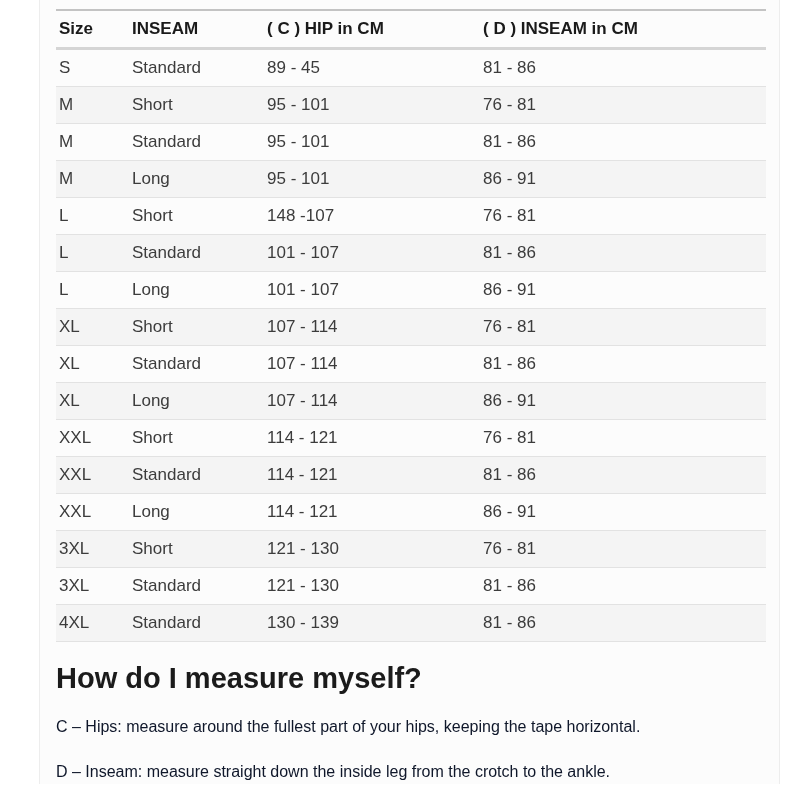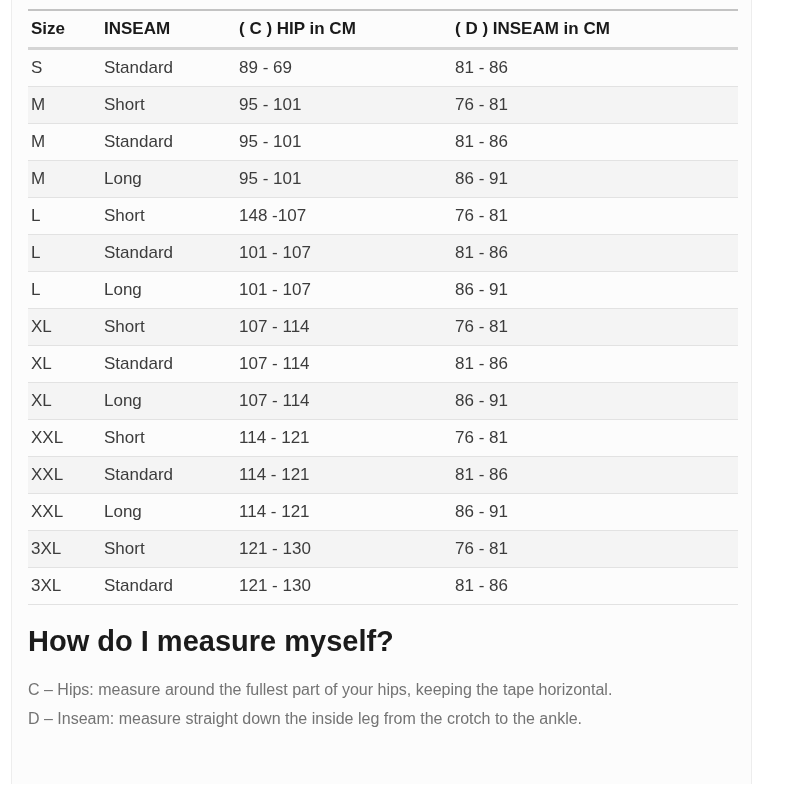--- a/index.html
+++ b/index.html
@@ -6,21 +6,21 @@
     margin: 0;
     padding: 0;
     background: #ffffff;
     width: 800px;
     height: 800px;
     font-family: "Liberation Sans", sans-serif;
     overflow: hidden;
   }
   .container {
     position: absolute;
-    left: 11px;
+    left: 39px;
     top: 0;
     width: 741px;
     height: 784px;
     box-sizing: border-box;
     background: #fcfcfc;
     border-left: 1px solid #ededed;
     border-right: 1px solid #ededed;
     padding: 9px 26px 0 16px;
   }
   table.size-chart {
@@ -60,24 +60,24 @@
     margin: 20px 0 17px 0;
     font-size: 29px;
     line-height: 33px;
     font-weight: bold;
     color: #1b1b1b;
   }
   p.measure-line {
     margin: 10px 0 0 0;
     font-size: 16px;
     line-height: 29px;
-    color: #737373;
+    color: #0f172a;
   }
   p.measure-line + p.measure-line {
-    margin-top: 0;
+    margin-top: 16px;
   }
 </style>
 </head>
 <body>
 
 <div class="container">
   <table class="size-chart">
     <colgroup>
       <col class="c1">
         <col class="c2">
@@ -89,21 +89,21 @@
           <th>Size</th>
           <th>INSEAM</th>
           <th>( C ) HIP in CM</th>
           <th>( D ) INSEAM in CM</th>
         </tr>
     </thead>
     <tbody id="table-body">
         <tr>
           <td>S</td>
           <td>Standard</td>
-          <td>89 - 69</td>
+          <td>89 - 45</td>
           <td>81 - 86</td>
         </tr>
         <tr>
           <td>M</td>
           <td>Short</td>
           <td>95 - 101</td>
           <td>76 - 81</td>
         </tr>
         <tr>
           <td>M</td>
@@ -174,20 +174,26 @@
         <tr>
           <td>3XL</td>
           <td>Short</td>
           <td>121 - 130</td>
           <td>76 - 81</td>
         </tr>
         <tr>
           <td>3XL</td>
           <td>Standard</td>
           <td>121 - 130</td>
+          <td>81 - 86</td>
+        </tr>
+        <tr>
+          <td>4XL</td>
+          <td>Standard</td>
+          <td>130 - 139</td>
           <td>81 - 86</td>
         </tr>
       </tbody>
   </table>
 
   <h2 class="measure-heading">How do I measure myself?</h2>
 
   <p class="measure-line">C – Hips: measure around the fullest part of your hips, keeping the tape horizontal.</p>
 
   <p class="measure-line">D – Inseam: measure straight down the inside leg from the crotch to the ankle.</p>

